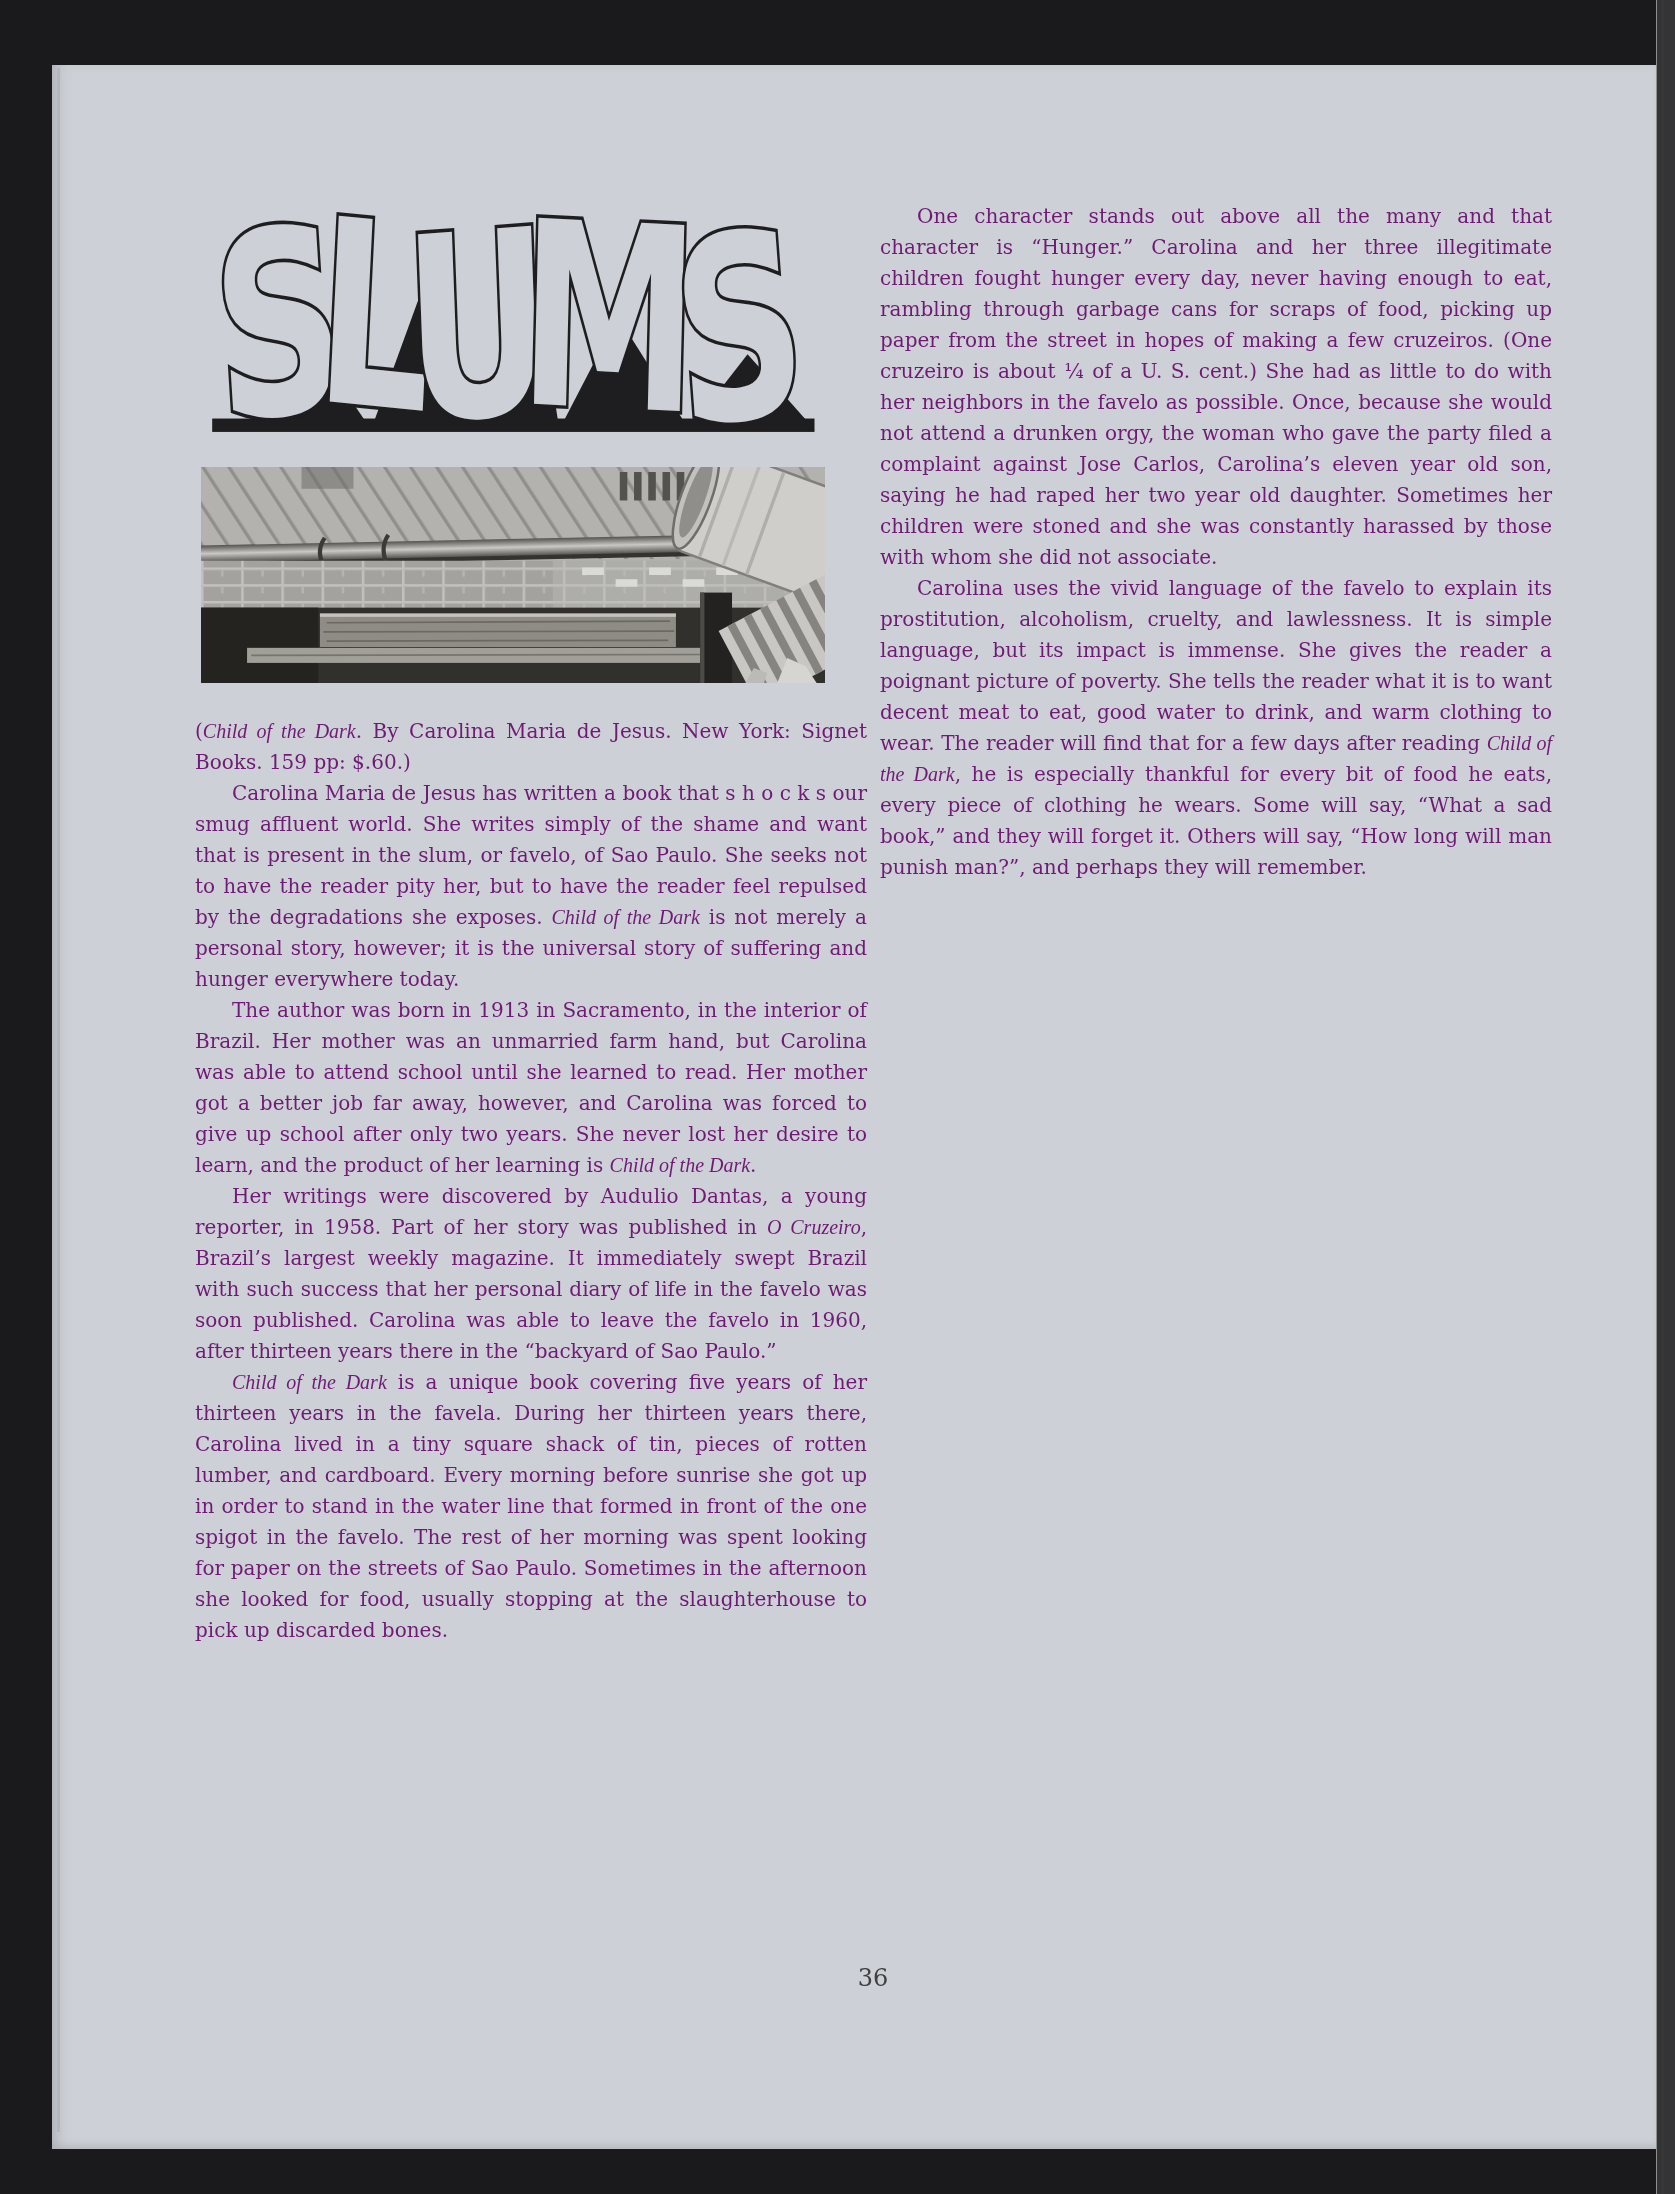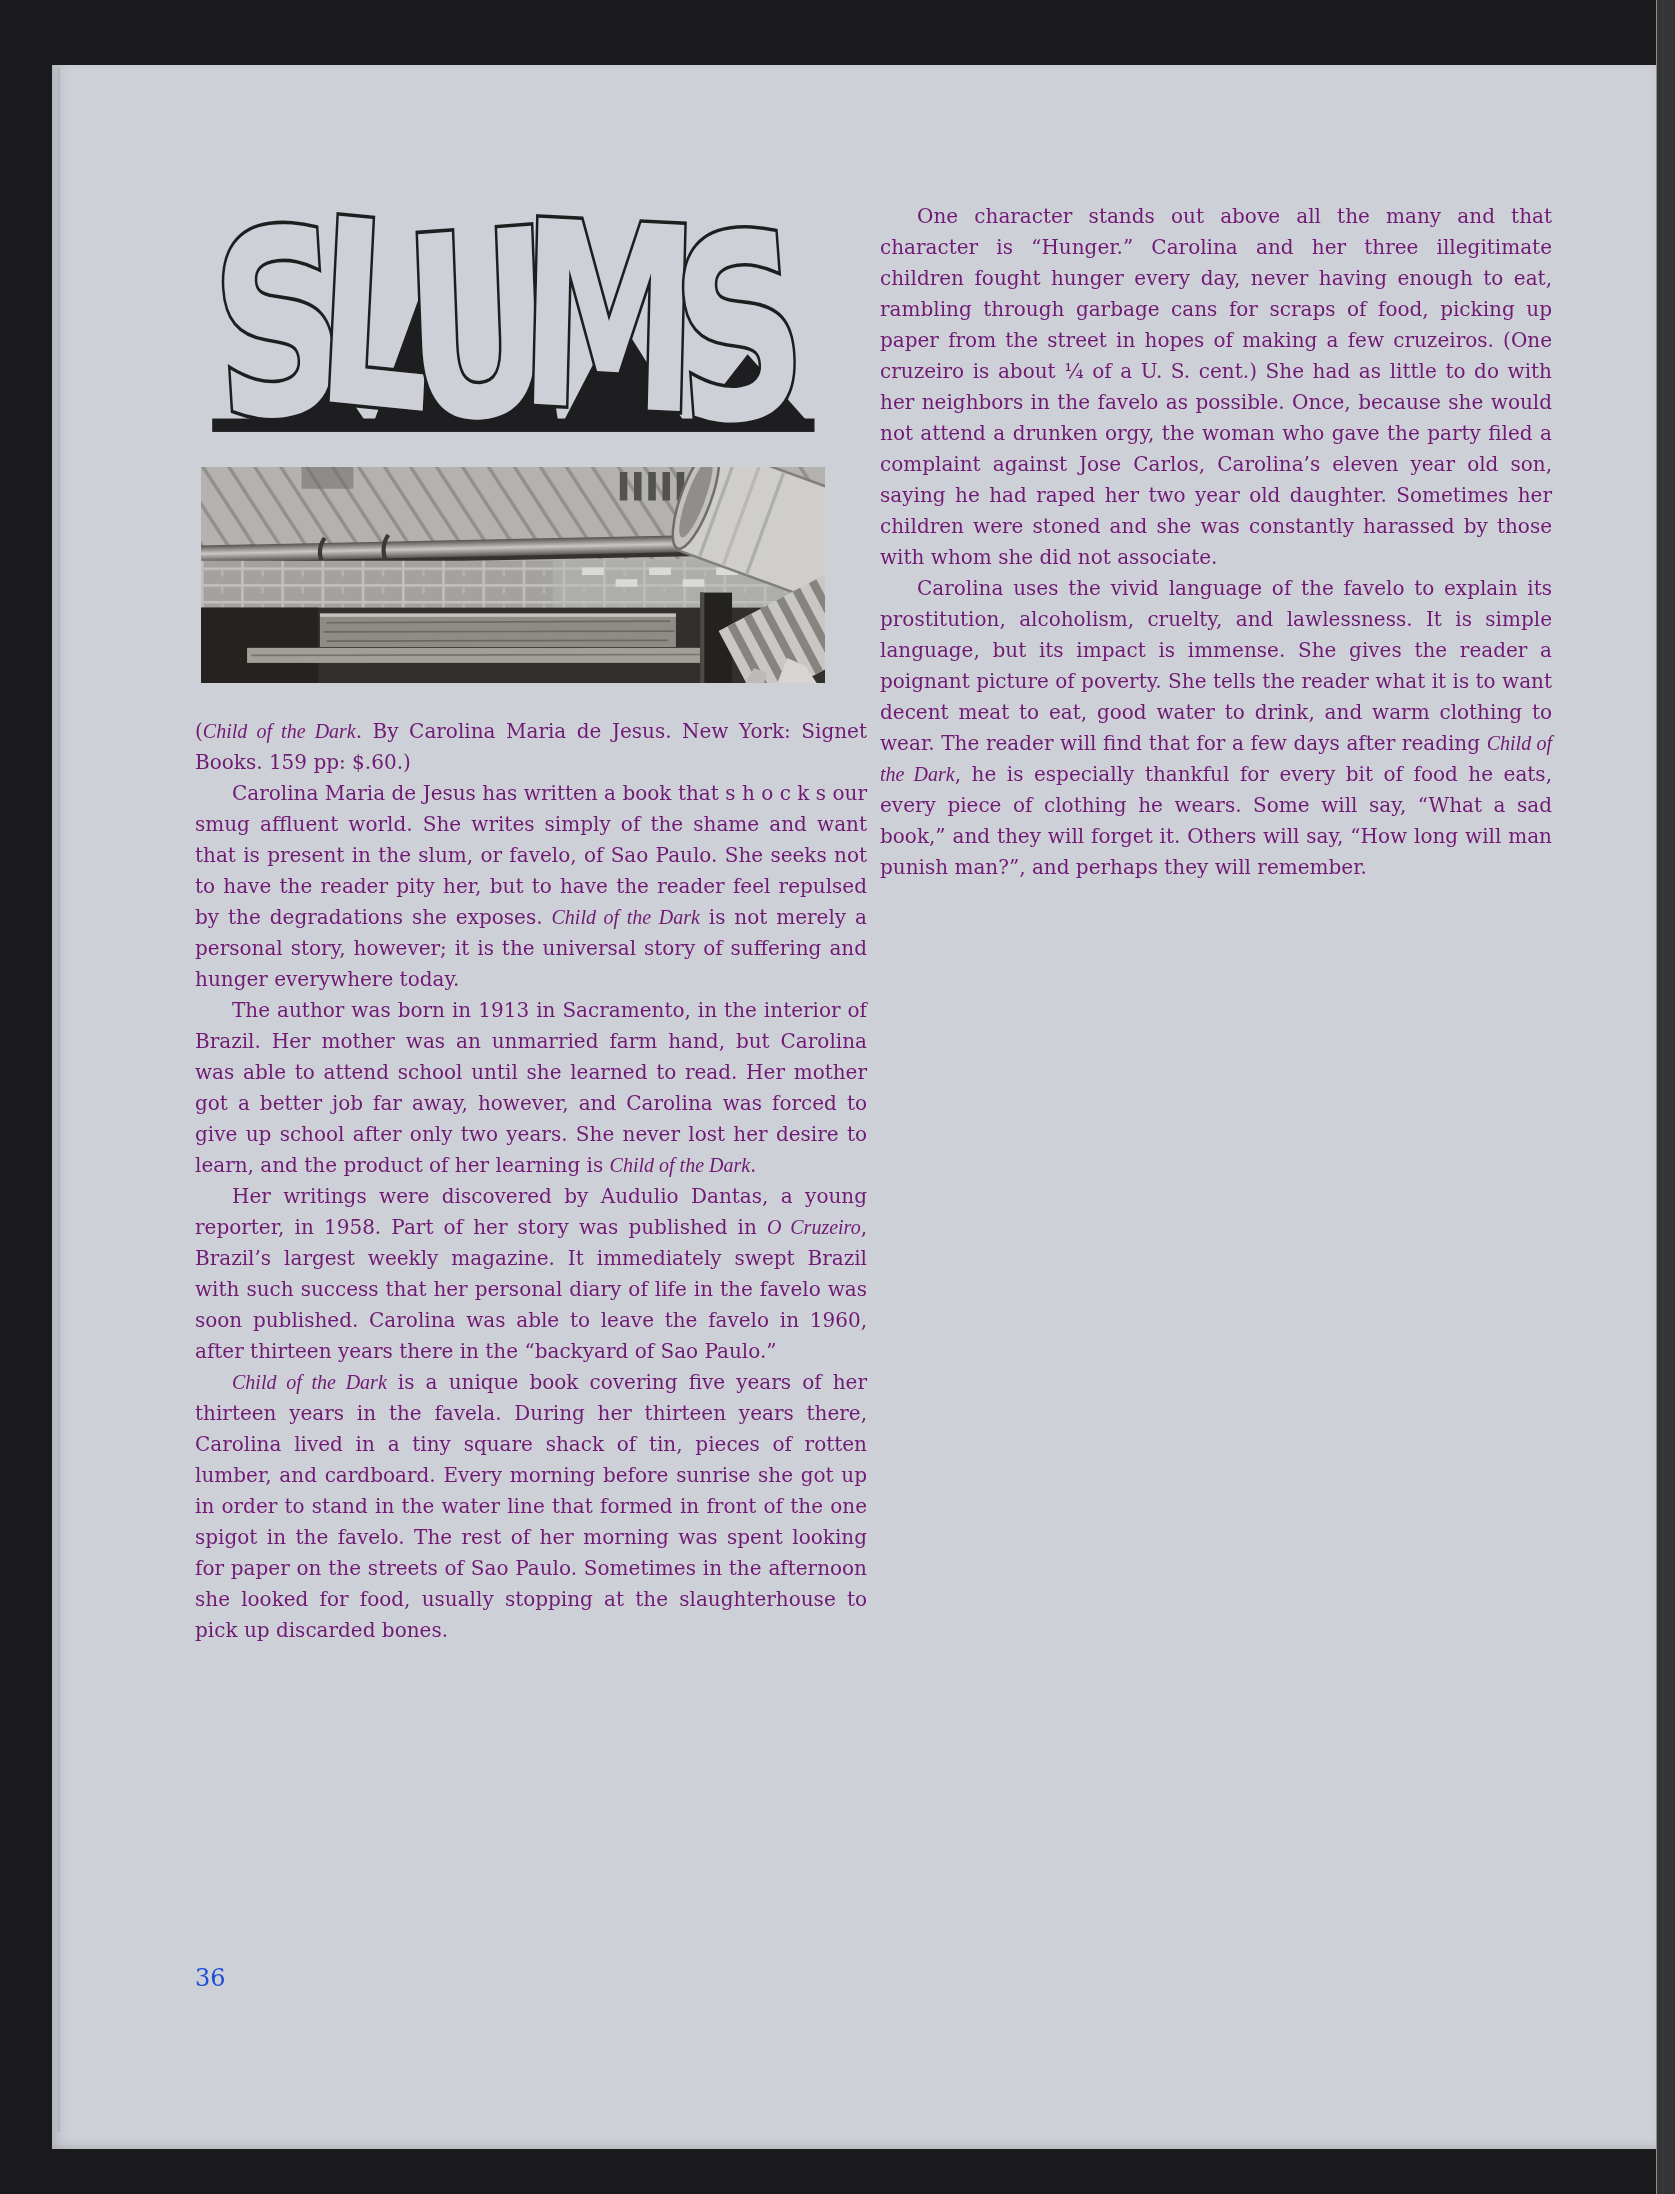--- a/index.html
+++ b/index.html
@@ -34,21 +34,21 @@
   .col p{margin:0;}
   .col p.indent{text-indent:37px;}
   .col em{font-style:italic;font-family:Liberation Serif, serif;}
   .col-left{left:143px;top:651px;}
   .col-right{left:828px;top:136px;}
   .byline{
     text-align:right;font-style:italic;padding-right:40px;margin-top:5px;
   }
   .folio-row{
     position:absolute;left:143px;top:1899px;width:1356px;
-    font-size:24px;color:#1d4ed8;
+    text-align:center;font-size:24px;color:#404040;
   }
   .slums-svg{display:block;width:100%;height:100%;}
   .slums-letter{
     font-family:"DejaVu Sans", sans-serif;
     font-weight:bold;font-size:215px;
     fill:#cdd0d6;stroke:#1e1e20;stroke-width:6px;
     paint-order:stroke;
   }
 </style>
 </head>

